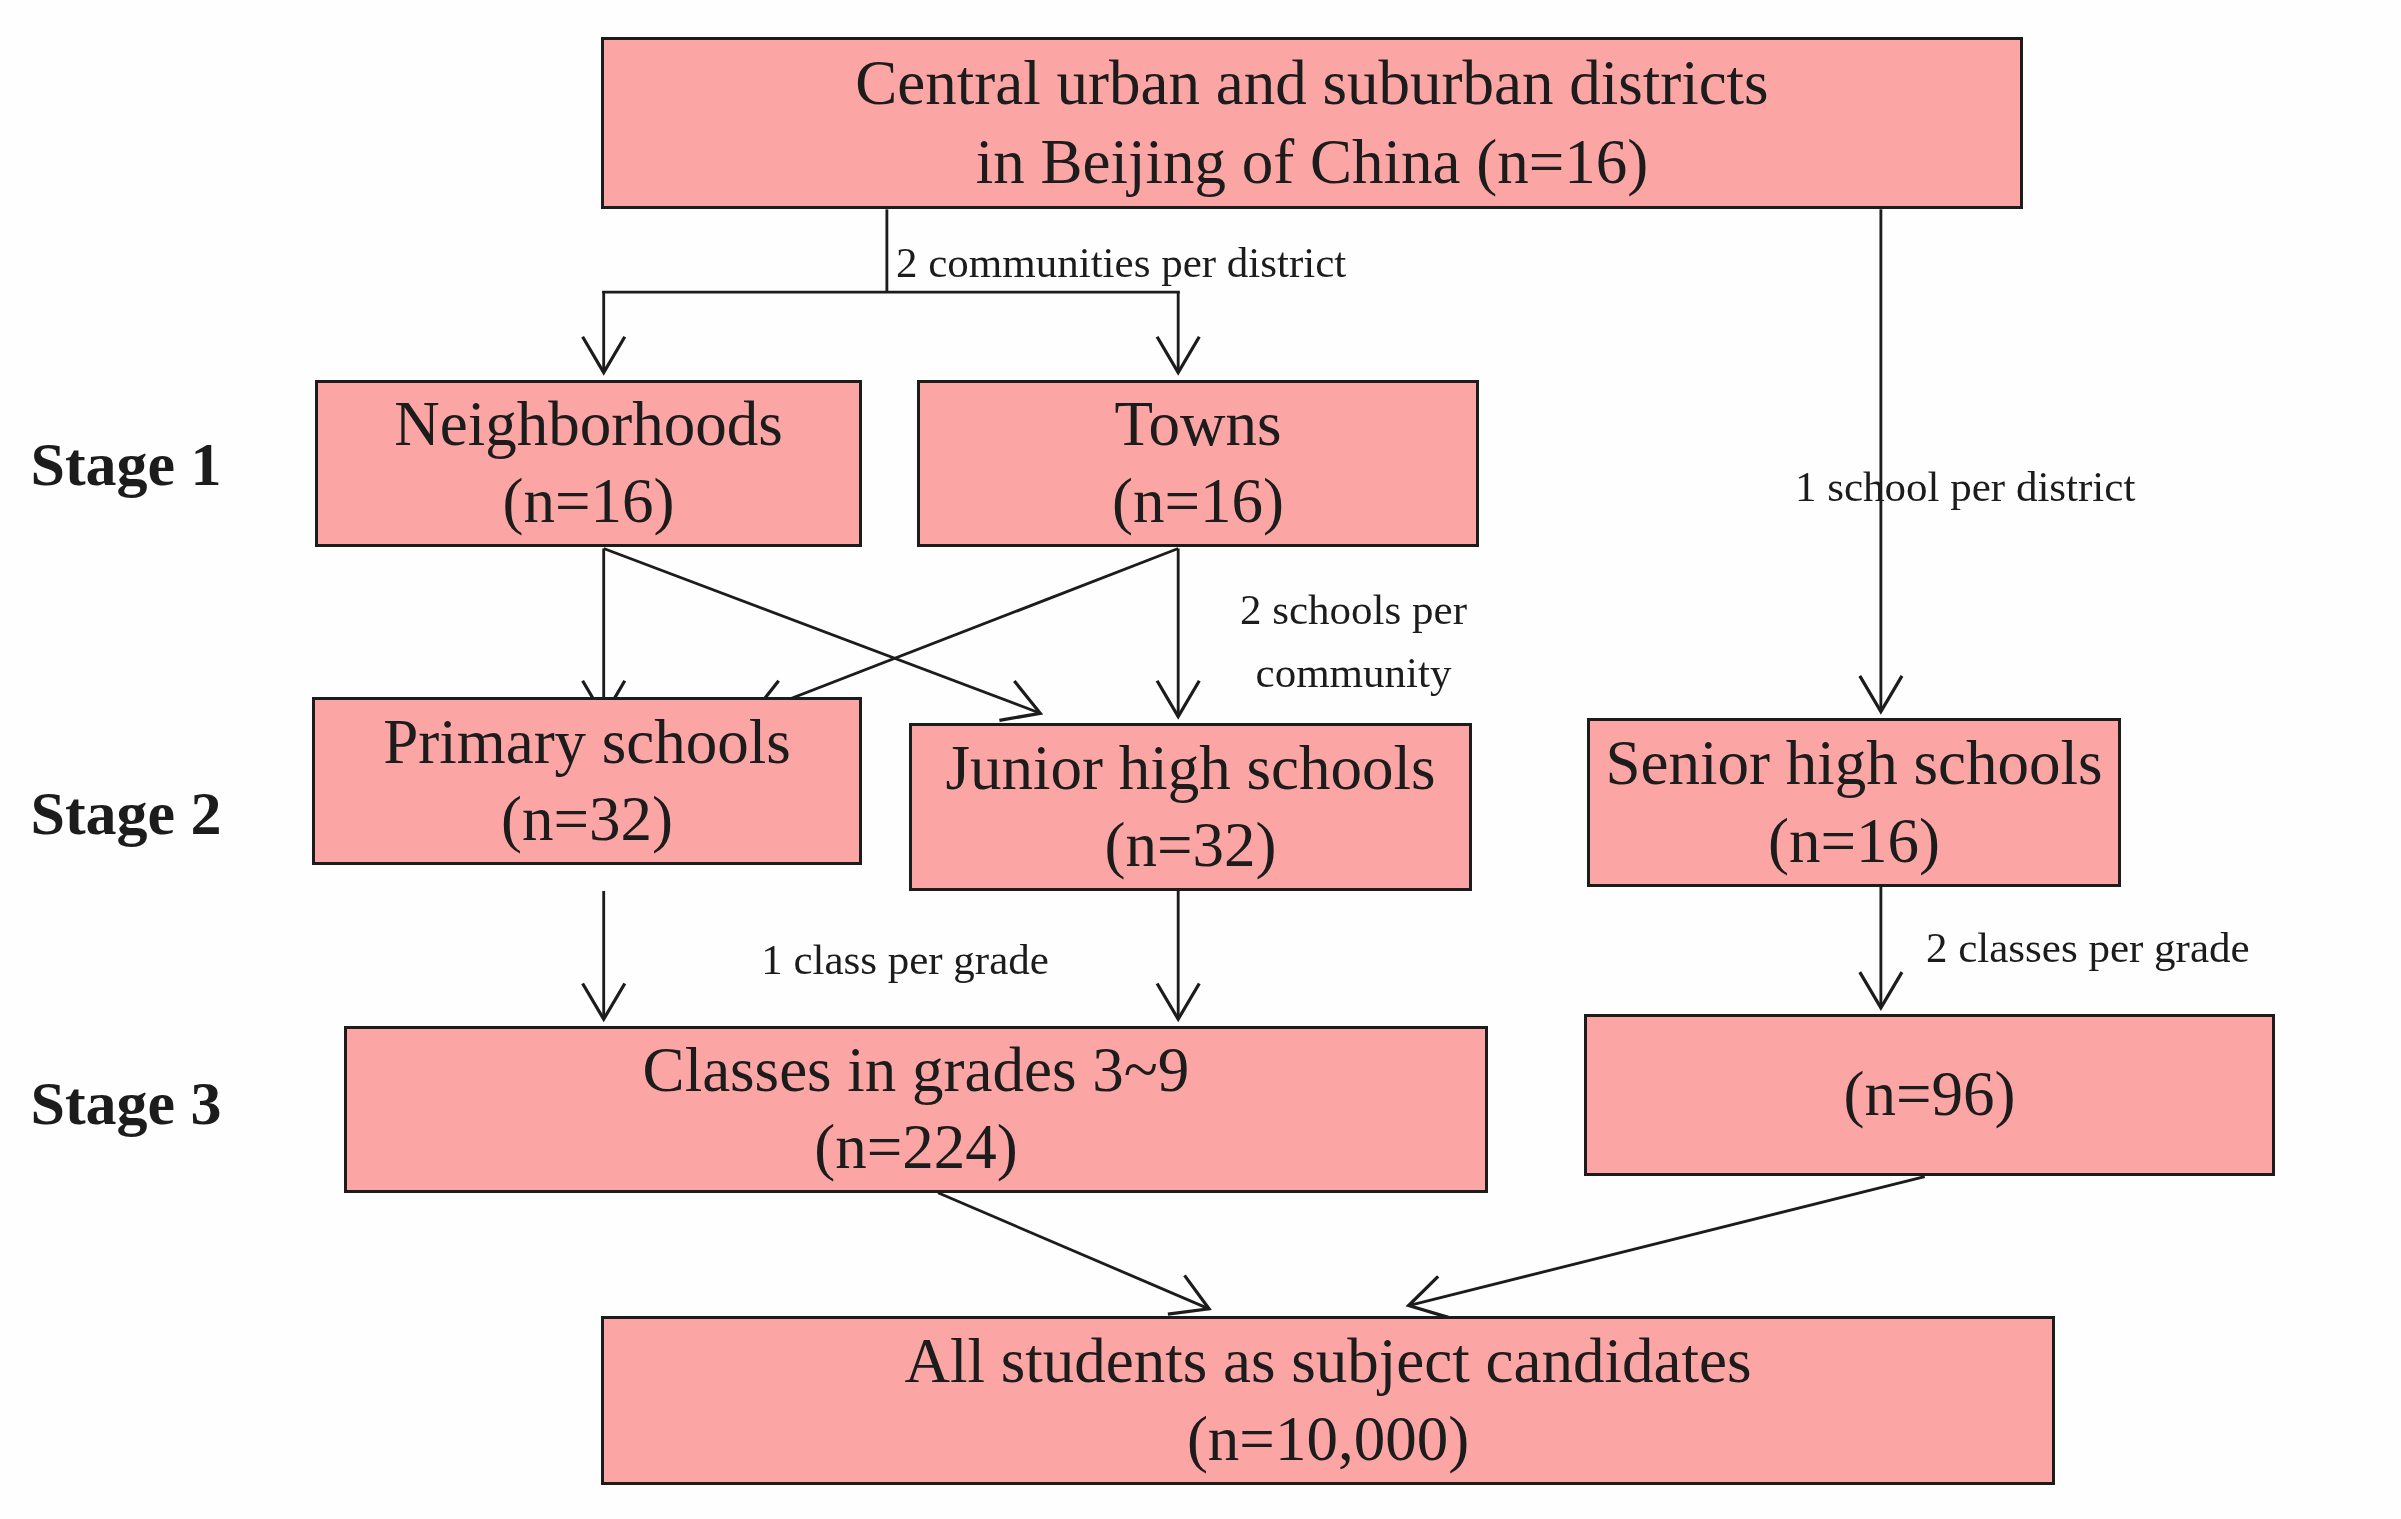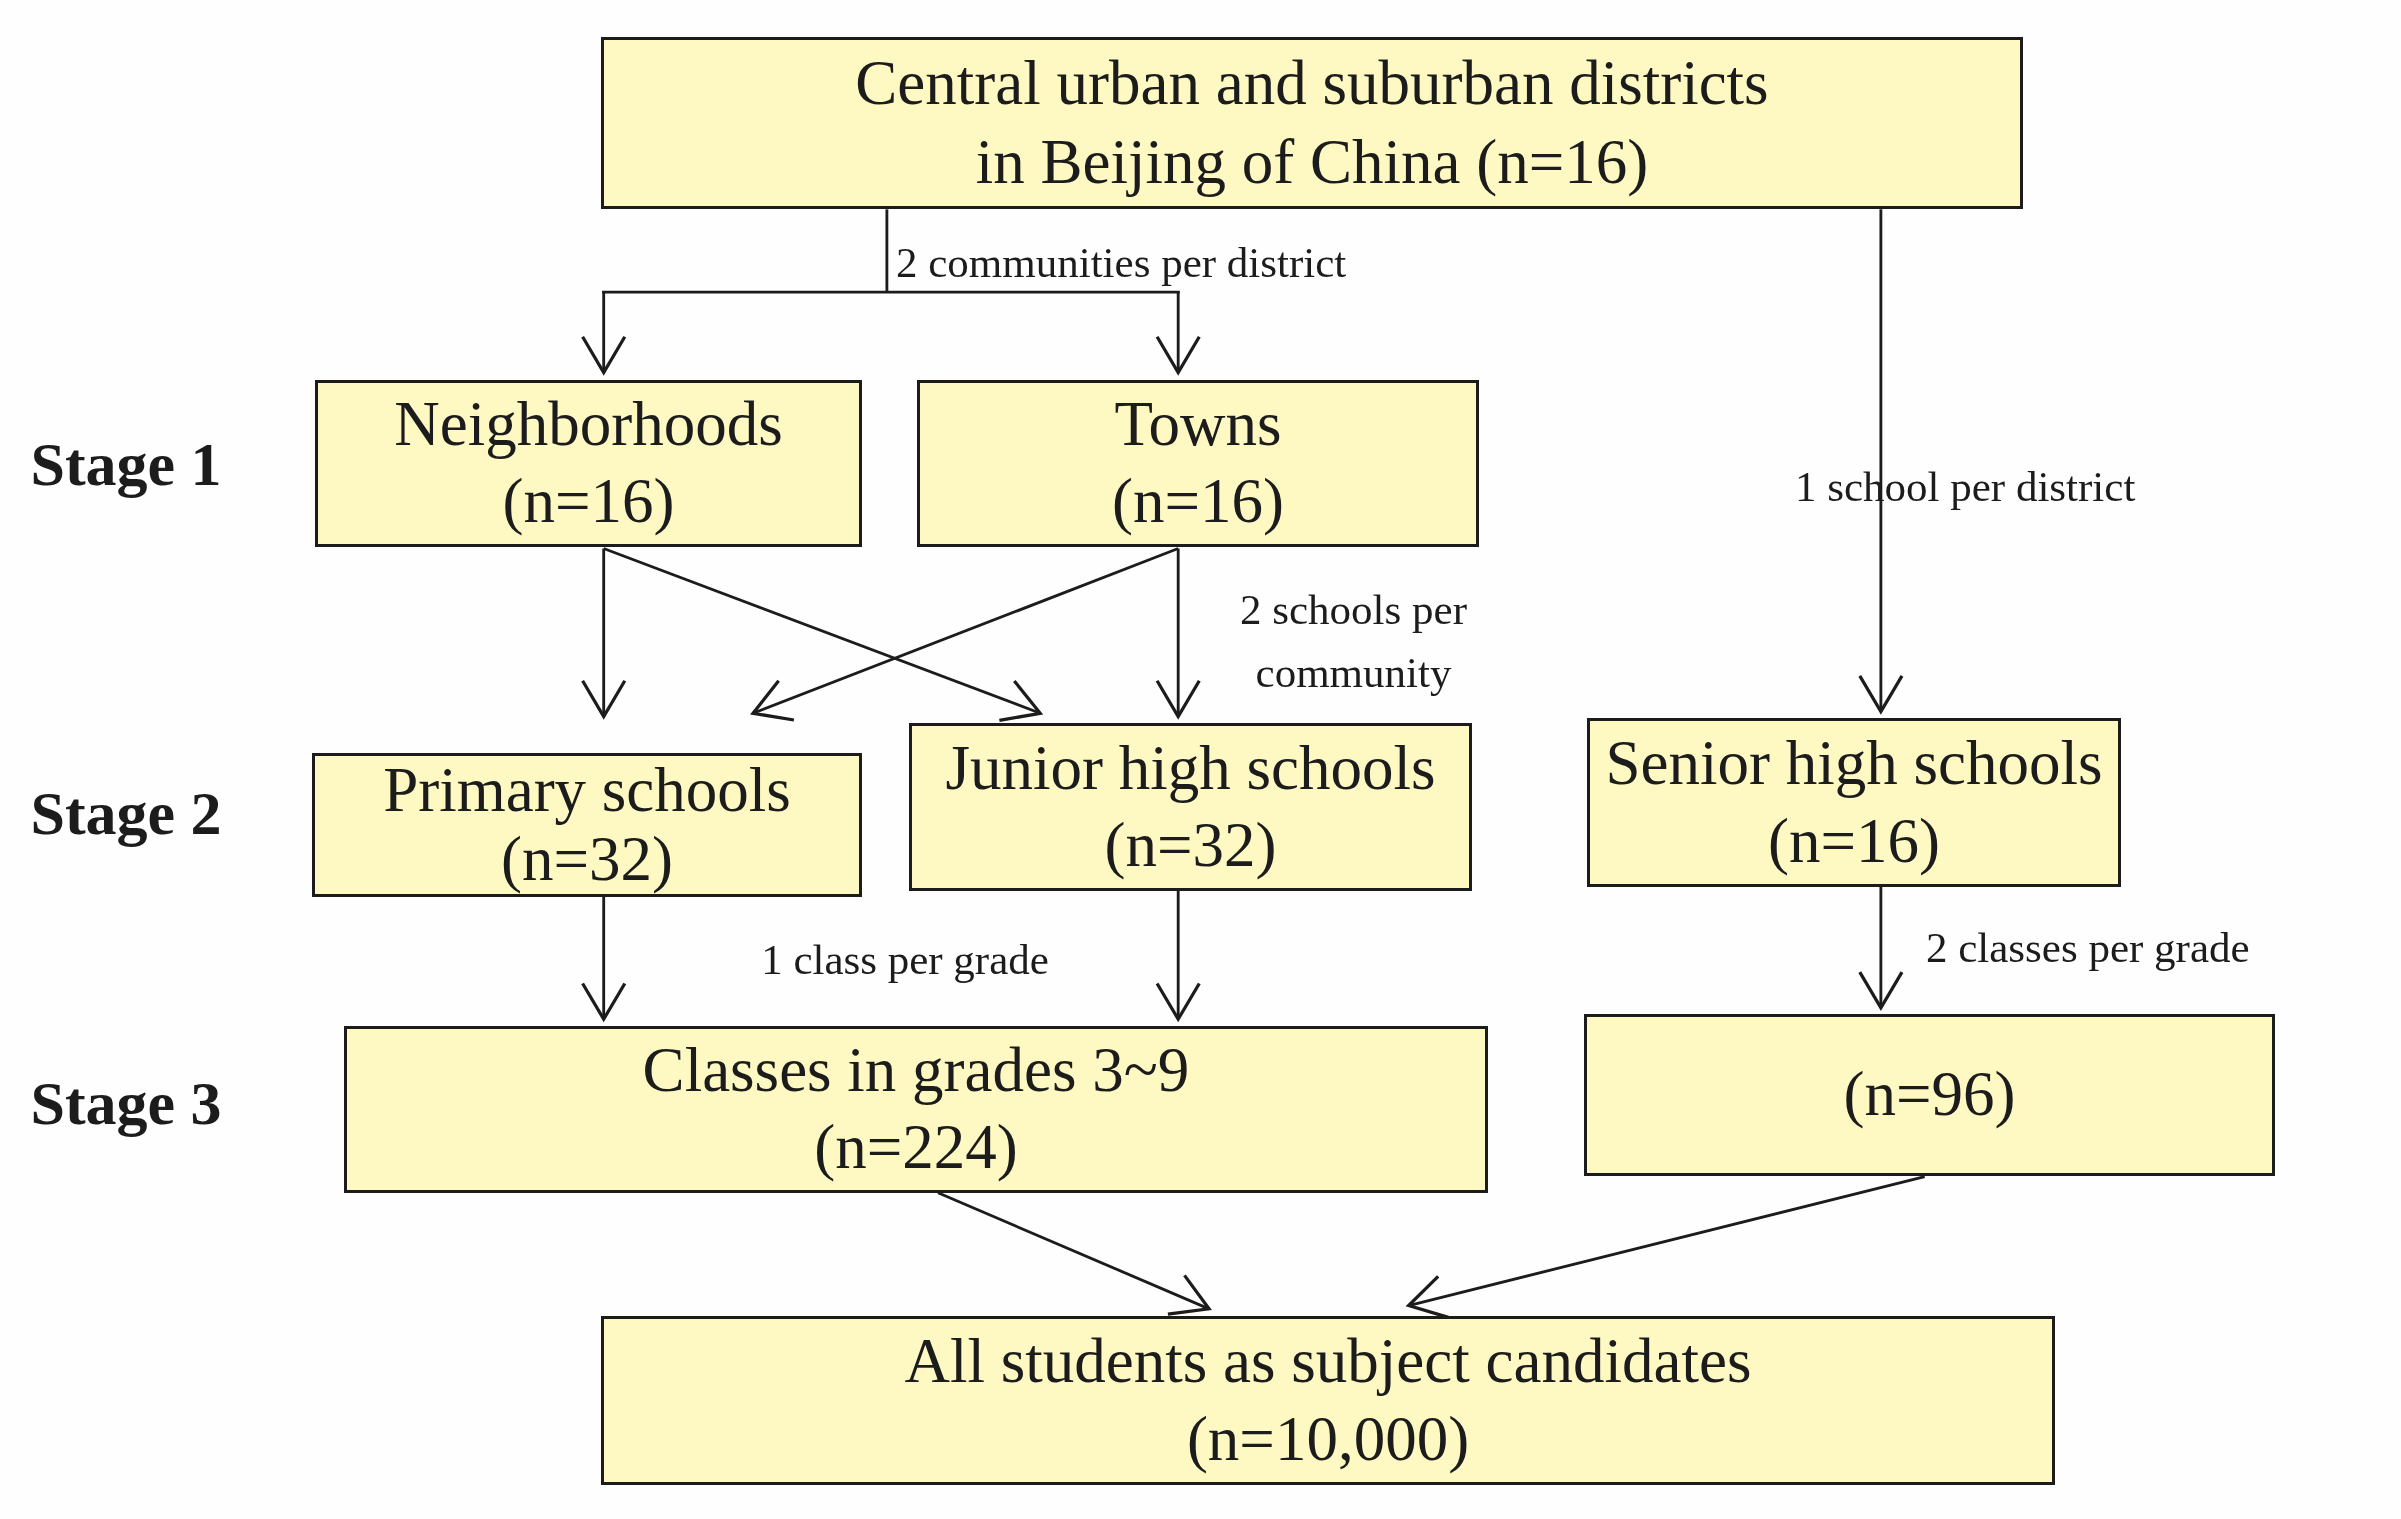--- a/index.html
+++ b/index.html
@@ -14,21 +14,21 @@
   }
   svg.connectors {
     position: absolute;
     left: 0; top: 0;
     width: 2401px; height: 1519px;
   }
   .fbox {
     position: absolute;
     box-sizing: border-box;
     border: 3.2px solid #1c1c1c;
-    background: #fef9c3;
+    background: #fca5a5;
     display: flex;
     flex-direction: column;
     justify-content: space-evenly;
     align-items: center;
     text-align: center;
     font-size: 63px;
     line-height: 1.1;
     white-space: nowrap;
   }
   .stage-label {
@@ -45,21 +45,21 @@
     font-size: 43px;
     line-height: 65px;
     white-space: nowrap;
   }
   .edge-label.centered { text-align: center; }
 
   
   #b-districts { left: 601px;  top: 37px;   width: 1422px; height: 172px; }
   #b-neigh     { left: 315px;  top: 380px;  width: 547px;  height: 167px; }
   #b-towns     { left: 917px; top: 380px;  width: 562px;  height: 167px; }
-  #b-primary   { left: 312px;  top: 753px;  width: 550px;  height: 144px; }
+  #b-primary   { left: 312px;  top: 697px;  width: 550px;  height: 168px; }
   #b-junior    { left: 909px; top: 723px;  width: 563px;  height: 168px; }
   #b-senior    { left: 1587px; top: 718px;  width: 534px;  height: 169px; }
   #b-c39       { left: 312px;  top: 1026px; width: 1144px; height: 167px; margin-left: 32px; }
   #b-c1012     { left: 1584px; top: 1014px; width: 691px;  height: 162px; }
   #b-all       { left: 601px;  top: 1316px; width: 1454px; height: 169px; }
 
   
   #stage1 { left: 0px; top: 432px; }
   #stage2 { left: 0px; top: 781px; }
   #stage3 { left: 0px; top: 1071px; }

